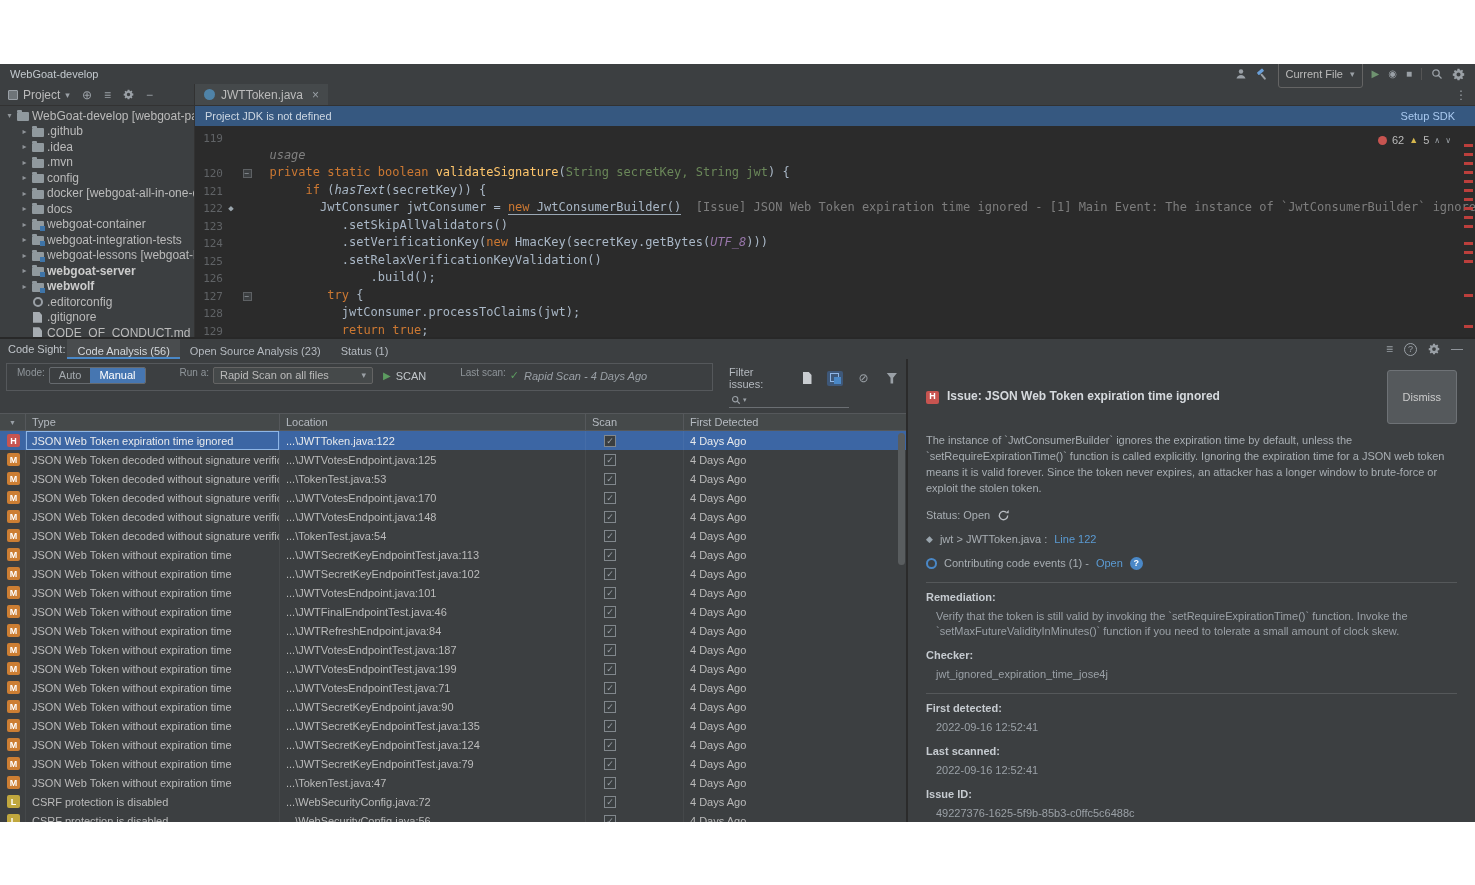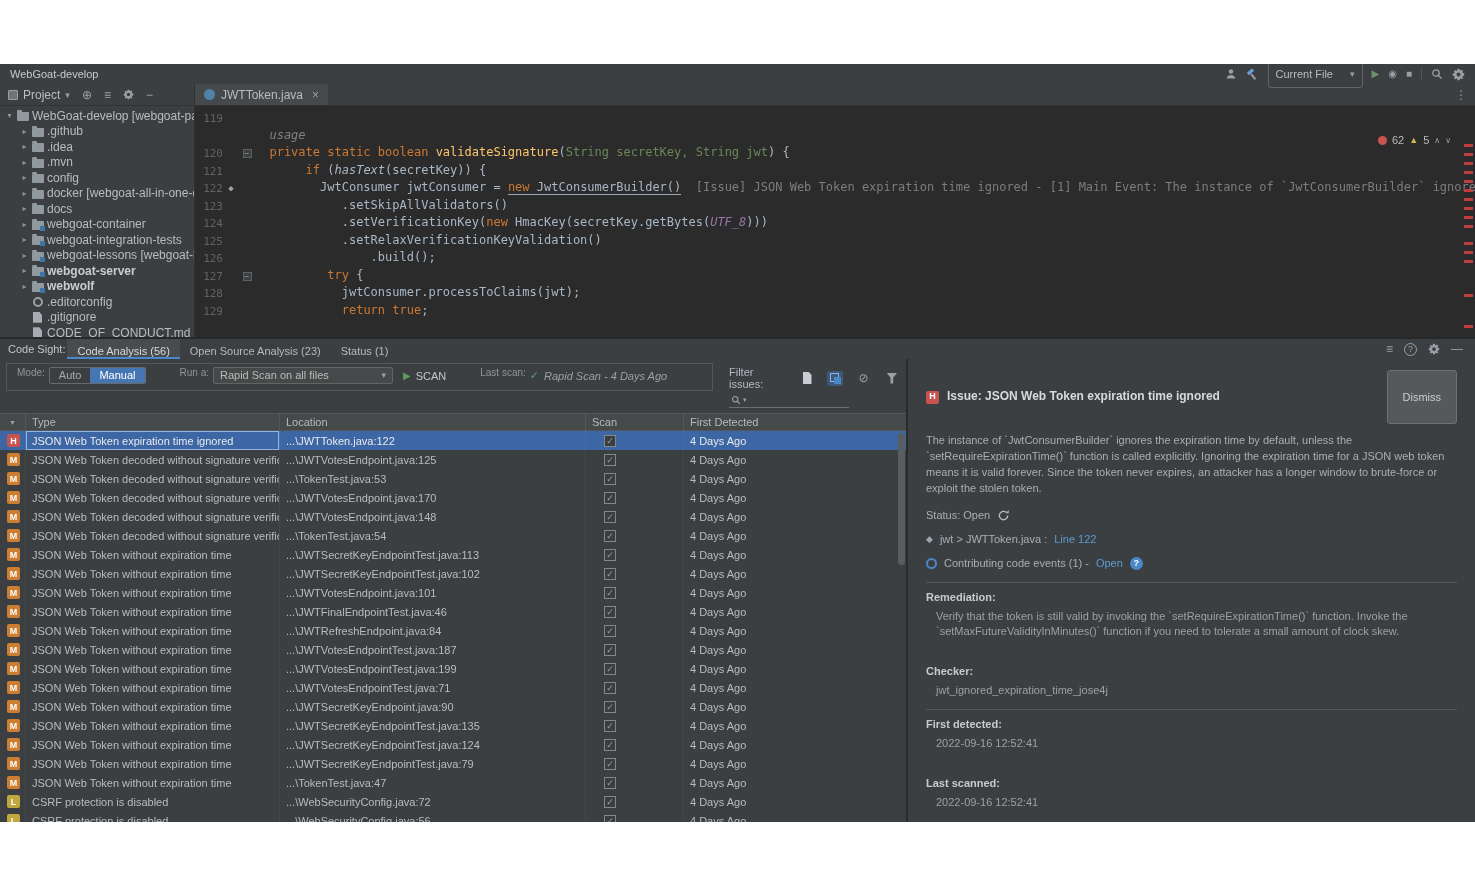--- a/index.html
+++ b/index.html
@@ -6,21 +6,21 @@
 body{background:#777}
 .canvas{position:relative;width:1475px;height:885px;background:#ffffff;overflow:hidden;
   font-family:"Liberation Sans",sans-serif}
 .ide{position:absolute;left:0;top:64px;width:1475px;height:758px;background:#3c3f41;color:#bbb;
   font-size:12px;overflow:hidden}
 
 
 .titlebar{height:20px;display:flex;align-items:center;padding:0 10px;font-size:11px}
 .wtitle{color:#c3c9ce}
 .tb-right{margin-left:auto;display:flex;align-items:center;gap:9px}
-.combo{display:flex;align-items:center;gap:17px;border:1px solid #646464;border-radius:3px;
+.combo{display:flex;align-items:center;gap:7px;border:1px solid #646464;border-radius:3px;
   padding:7px 7px;font-size:11px;color:#bbb;cursor:pointer}
 .glyph{font-size:10px;color:#9aa0a6;line-height:1;cursor:pointer}
 .vdiv{width:1px;height:12px;background:#555}
 .arr{font-size:9px;color:#9aa0a6}
 
 
 .toolbar2{height:22px;display:flex;align-items:stretch;border-bottom:1px solid #323232}
 .tw-left{width:195px;display:flex;align-items:center;gap:12px;padding:0 8px;border-right:1px solid #323232}
 .proj-sel{display:flex;align-items:center;gap:5px;cursor:pointer}
 .proj-ic{width:10px;height:10px;border:1px solid #9aa0a6;border-radius:1px;background:#6e7478}
@@ -91,21 +91,21 @@
 .bcontent{flex:1;display:flex;overflow:hidden}
 .bleft{width:908px;display:flex;flex-direction:column;border-right:2px solid #2b2b2b;overflow:hidden;position:relative}
 .controls{display:flex;padding:4px 6px 2px;align-items:flex-start;flex:0 0 54px}
 .cbox{border:1px solid #55585b;display:flex;width:758px;padding:3px 10px 6px;gap:34px}
 .cgroup{display:flex;flex-direction:row;gap:4px}
 .clabel{font-size:10px;color:#8f959a}
 .toggle{display:flex;border:1px solid #666a6e;border-radius:2px;overflow:hidden;font-size:11px;width:max-content}
 .toggle .opt{padding:1px 9px 2px;color:#a5abb0;cursor:pointer}
 .toggle .opt.on{background:#4676b1;color:#fff}
 .runrow{display:flex;align-items:center;gap:10px}
-.select{display:flex;align-items:center;width:180px;justify-content:space-between;background:#45494a;
+.select{display:flex;align-items:center;width:160px;justify-content:space-between;background:#45494a;
   border:1px solid #646464;border-radius:2px;padding:1px 6px 2px;font-size:11px;cursor:pointer}
 .scanbtn{display:flex;align-items:center;gap:5px;font-size:11px;color:#c2c7cb;cursor:pointer}
 .play{color:#5c9c60;font-size:10px}
 .lastscan{display:flex;align-items:center;gap:5px;font-size:11px;color:#9aa0a6;font-style:italic}
 .checkmark{color:#5c9c60;font-style:normal}
 .filterarea{margin-left:16px;display:flex;flex-direction:column;gap:5px;padding-top:3px}
 .frow{display:flex;align-items:center;gap:12px;font-size:11px;color:#b5bac0}
 .flabel{margin-right:2px}
 .ficon{width:18px;height:15px;display:inline-flex;align-items:center;justify-content:center;border-radius:2px;cursor:pointer}
 .ficon.sel{background:#3e5879}
@@ -150,21 +150,21 @@
 .dismiss{margin-left:auto;background:#55595c;border:1px solid #6e7276;border-radius:3px;color:#ccc;
   font-size:11px;padding:20px 15px;cursor:pointer}
 .ddesc{margin:9px 0 11px;max-width:545px}
 .drow{display:flex;align-items:center;gap:7px;margin:8px 0}
 .dlink{color:#5b9bd3;cursor:pointer}
 .ddiamond{color:#9aa5ad;font-size:9px}
 .evicon{width:11px;height:11px;border-radius:50%;border:2px solid #4a88c7;display:inline-block}
 .qblue{width:13px;height:13px;border-radius:50%;background:#4a88c7;color:#fff;font-size:9px;font-weight:bold;
   display:inline-flex;align-items:center;justify-content:center;cursor:pointer}
 .dsec{border-top:1px solid #55585a;margin-top:10px;padding-top:7px}
-.dlabel{font-weight:bold;color:#c6cbd0;margin-top:24px}
+.dlabel{font-weight:bold;color:#c6cbd0;margin-top:8px}
 .dvalue{margin:3px 0 0 10px;color:#9aa0a6;max-width:540px}
 svg{display:block}
 .svgbtn{cursor:pointer;display:inline-flex;align-items:center}
 </style>
 </head>
 <body>
 
 <div class="canvas">
 <div class="ide">
 
@@ -333,20 +333,24 @@
           </div>
           <div class="tree-row" style="padding-left:19px">
             <span class="arrow"></span>
             <span class="ic-wrap">
               <span class="ic ic-file"></span>
             </span>
             <span class="tree-label">CODE_OF_CONDUCT.md</span>
           </div>
         </div>
     <div class="editor">
+      <div class="banner">
+        <span>Project JDK is not defined</span>
+        <a class="blink">Setup SDK</a>
+      </div>
       <div class="code">
             <div class="code-line"><span class="ln">119</span><span class="gmark"></span><span class="foldcol"></span><span class="code-text"></span></div>
             <div class="code-line"><span class="ln"></span><span class="gmark"></span><span class="foldcol"></span><span class="code-text"><span class="tk-cmt">  usage</span></span></div>
             <div class="code-line"><span class="ln">120</span><span class="gmark"></span><span class="foldcol"><span class="fold-box">−</span></span><span class="code-text"><span class="tk-kw">  private static boolean </span><span class="tk-method">validateSignature</span><span class="tk-plain">(</span><span class="tk-param">String secretKey, String jwt</span><span class="tk-plain">) {</span></span></div>
             <div class="code-line"><span class="ln">121</span><span class="gmark"></span><span class="foldcol"></span><span class="code-text"><span class="tk-plain">       </span><span class="tk-kw">if</span><span class="tk-plain"> (</span><span class="tk-italic">hasText</span><span class="tk-plain">(secretKey)) {</span></span></div>
             <div class="code-line"><span class="ln">122</span><span class="gmark"><span class="diamond">◆</span></span><span class="foldcol"></span><span class="code-text"><span class="tk-plain">         JwtConsumer jwtConsumer = </span><span class="tk-kw tk-marked">new</span><span class="tk-plain tk-marked"> JwtConsumerBuilder()</span><span class="tk-issue">  [Issue] JSON Web Token expiration time ignored - [1] Main Event: The instance of `JwtConsumerBuilder` ignores the expiration tim</span></span></div>
             <div class="code-line"><span class="ln">123</span><span class="gmark"></span><span class="foldcol"></span><span class="code-text"><span class="tk-plain">            .setSkipAllValidators()</span></span></div>
             <div class="code-line"><span class="ln">124</span><span class="gmark"></span><span class="foldcol"></span><span class="code-text"><span class="tk-plain">            .setVerificationKey(</span><span class="tk-kw">new</span><span class="tk-plain"> HmacKey(secretKey.getBytes(</span><span class="tk-field">UTF_8</span><span class="tk-plain">)))</span></span></div>
             <div class="code-line"><span class="ln">125</span><span class="gmark"></span><span class="foldcol"></span><span class="code-text"><span class="tk-plain">            .setRelaxVerificationKeyValidation()</span></span></div>
             <div class="code-line"><span class="ln">126</span><span class="gmark"></span><span class="foldcol"></span><span class="code-text"><span class="tk-plain">                .build();</span></span></div>

